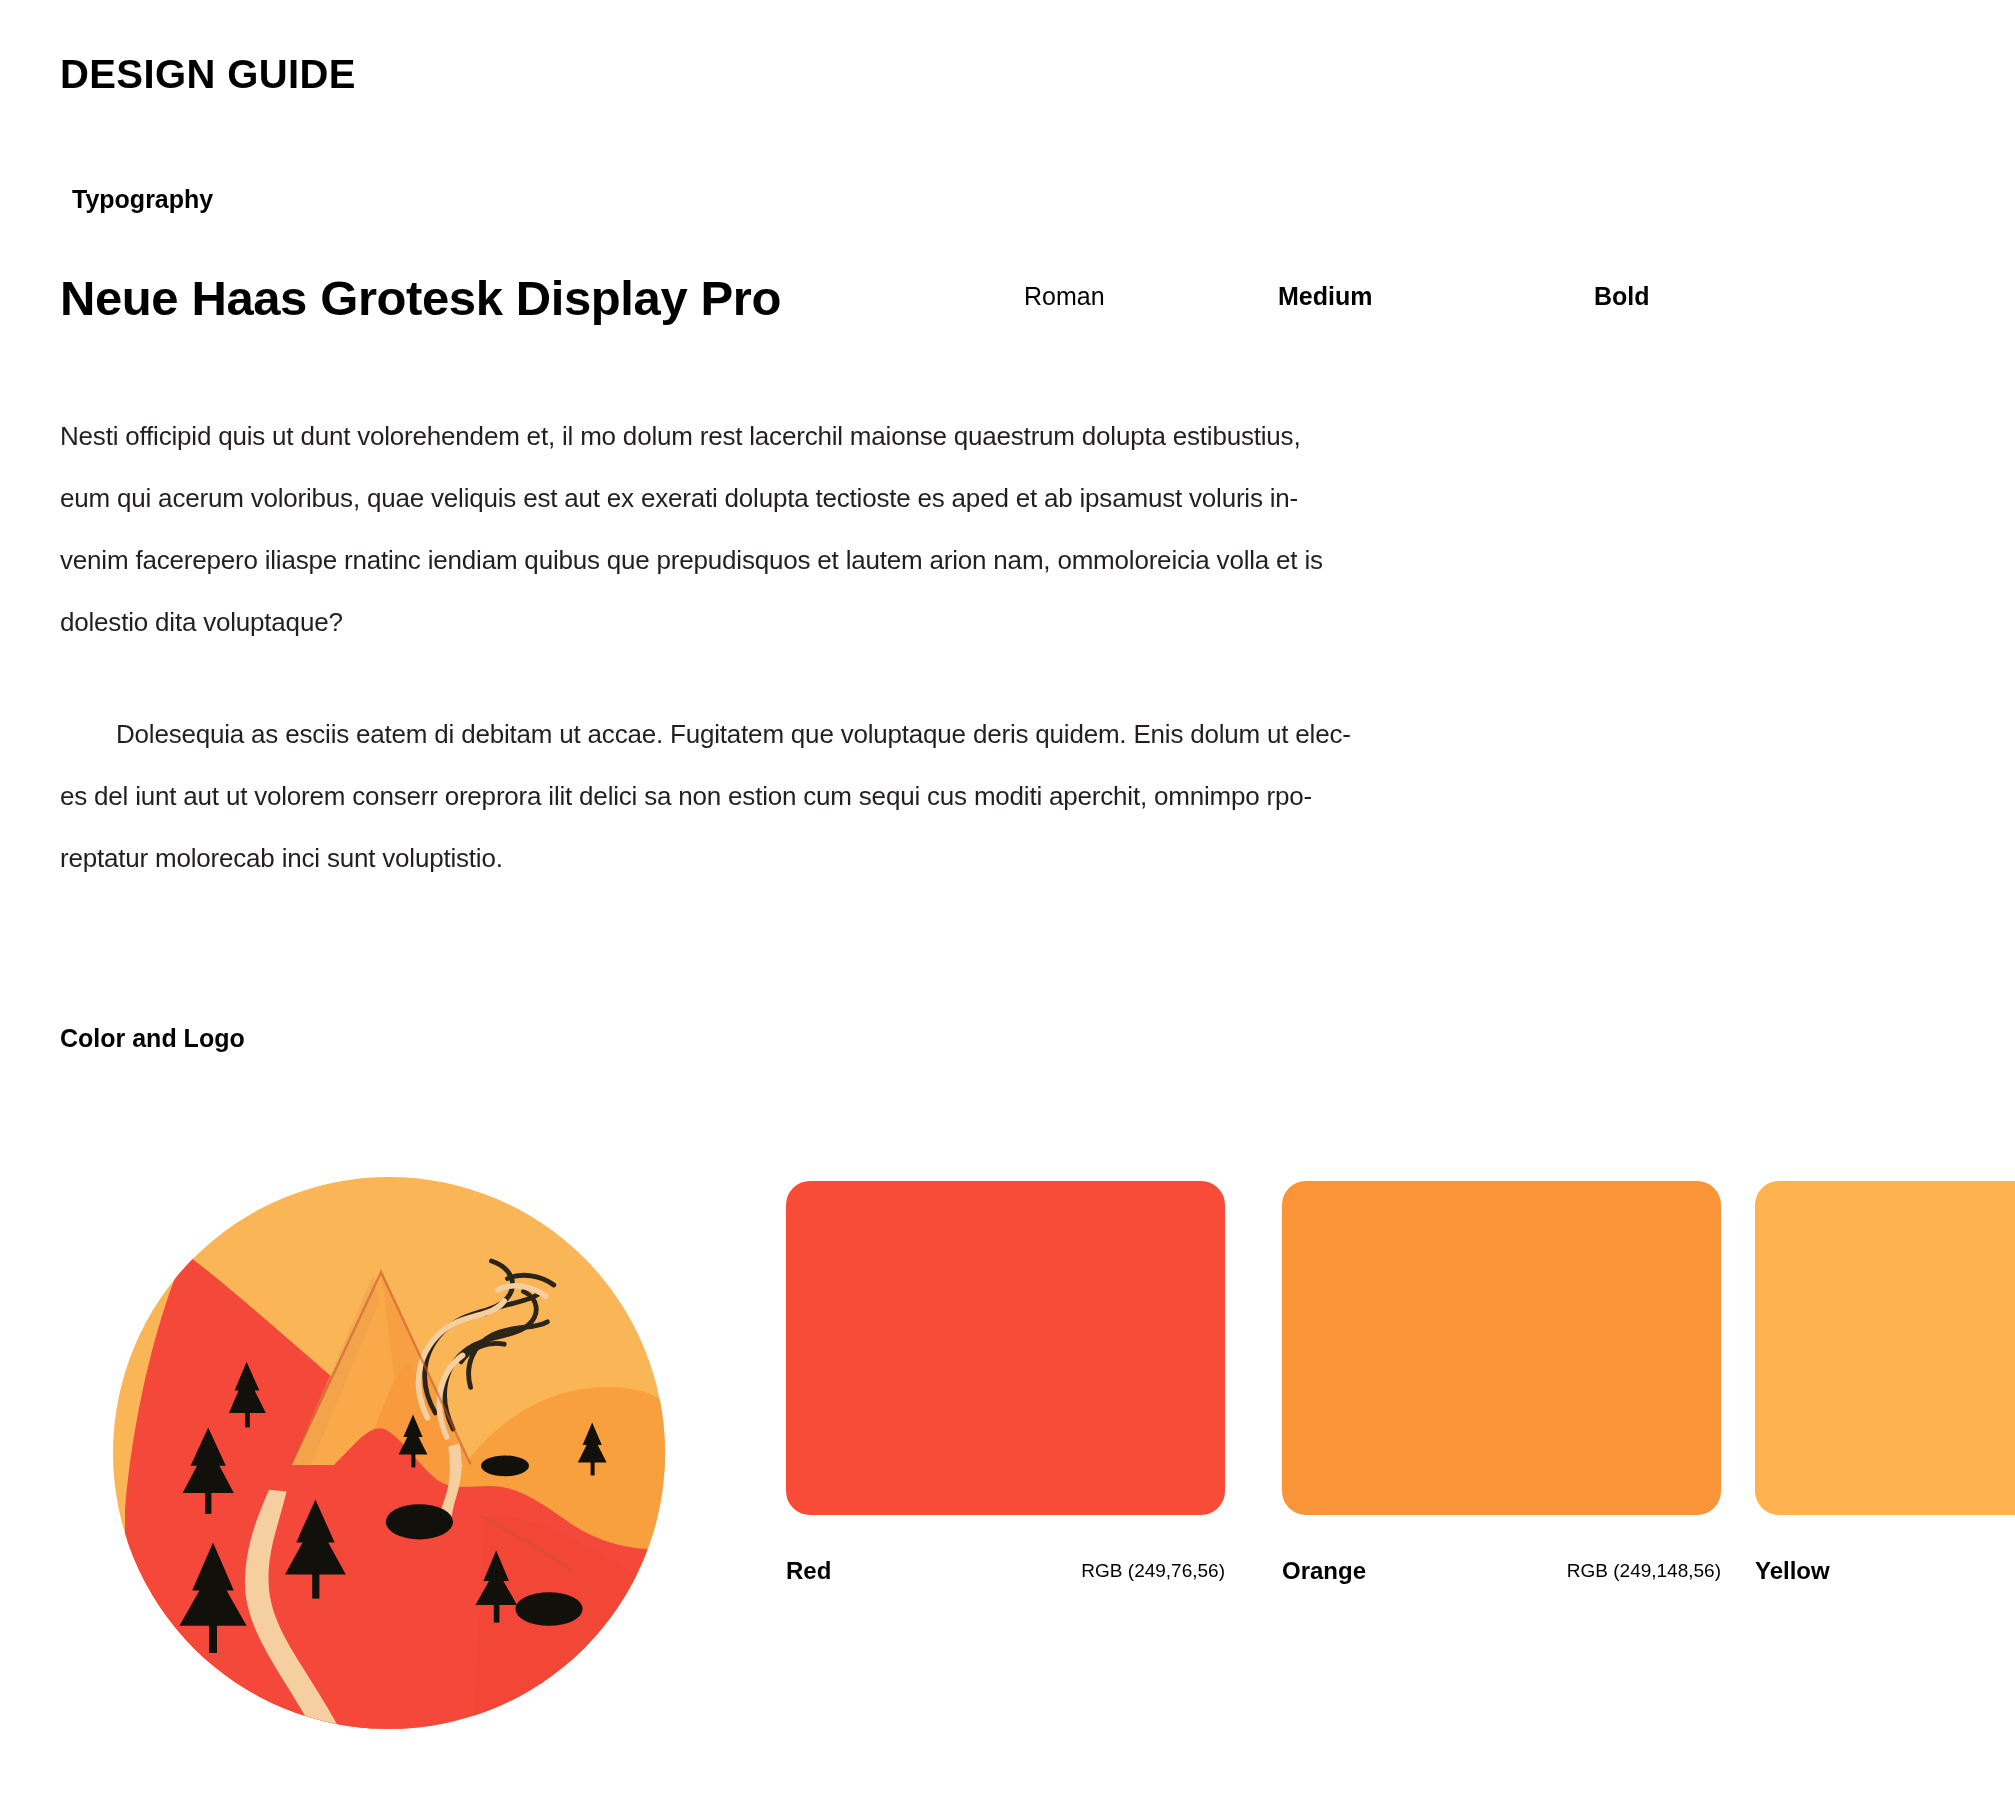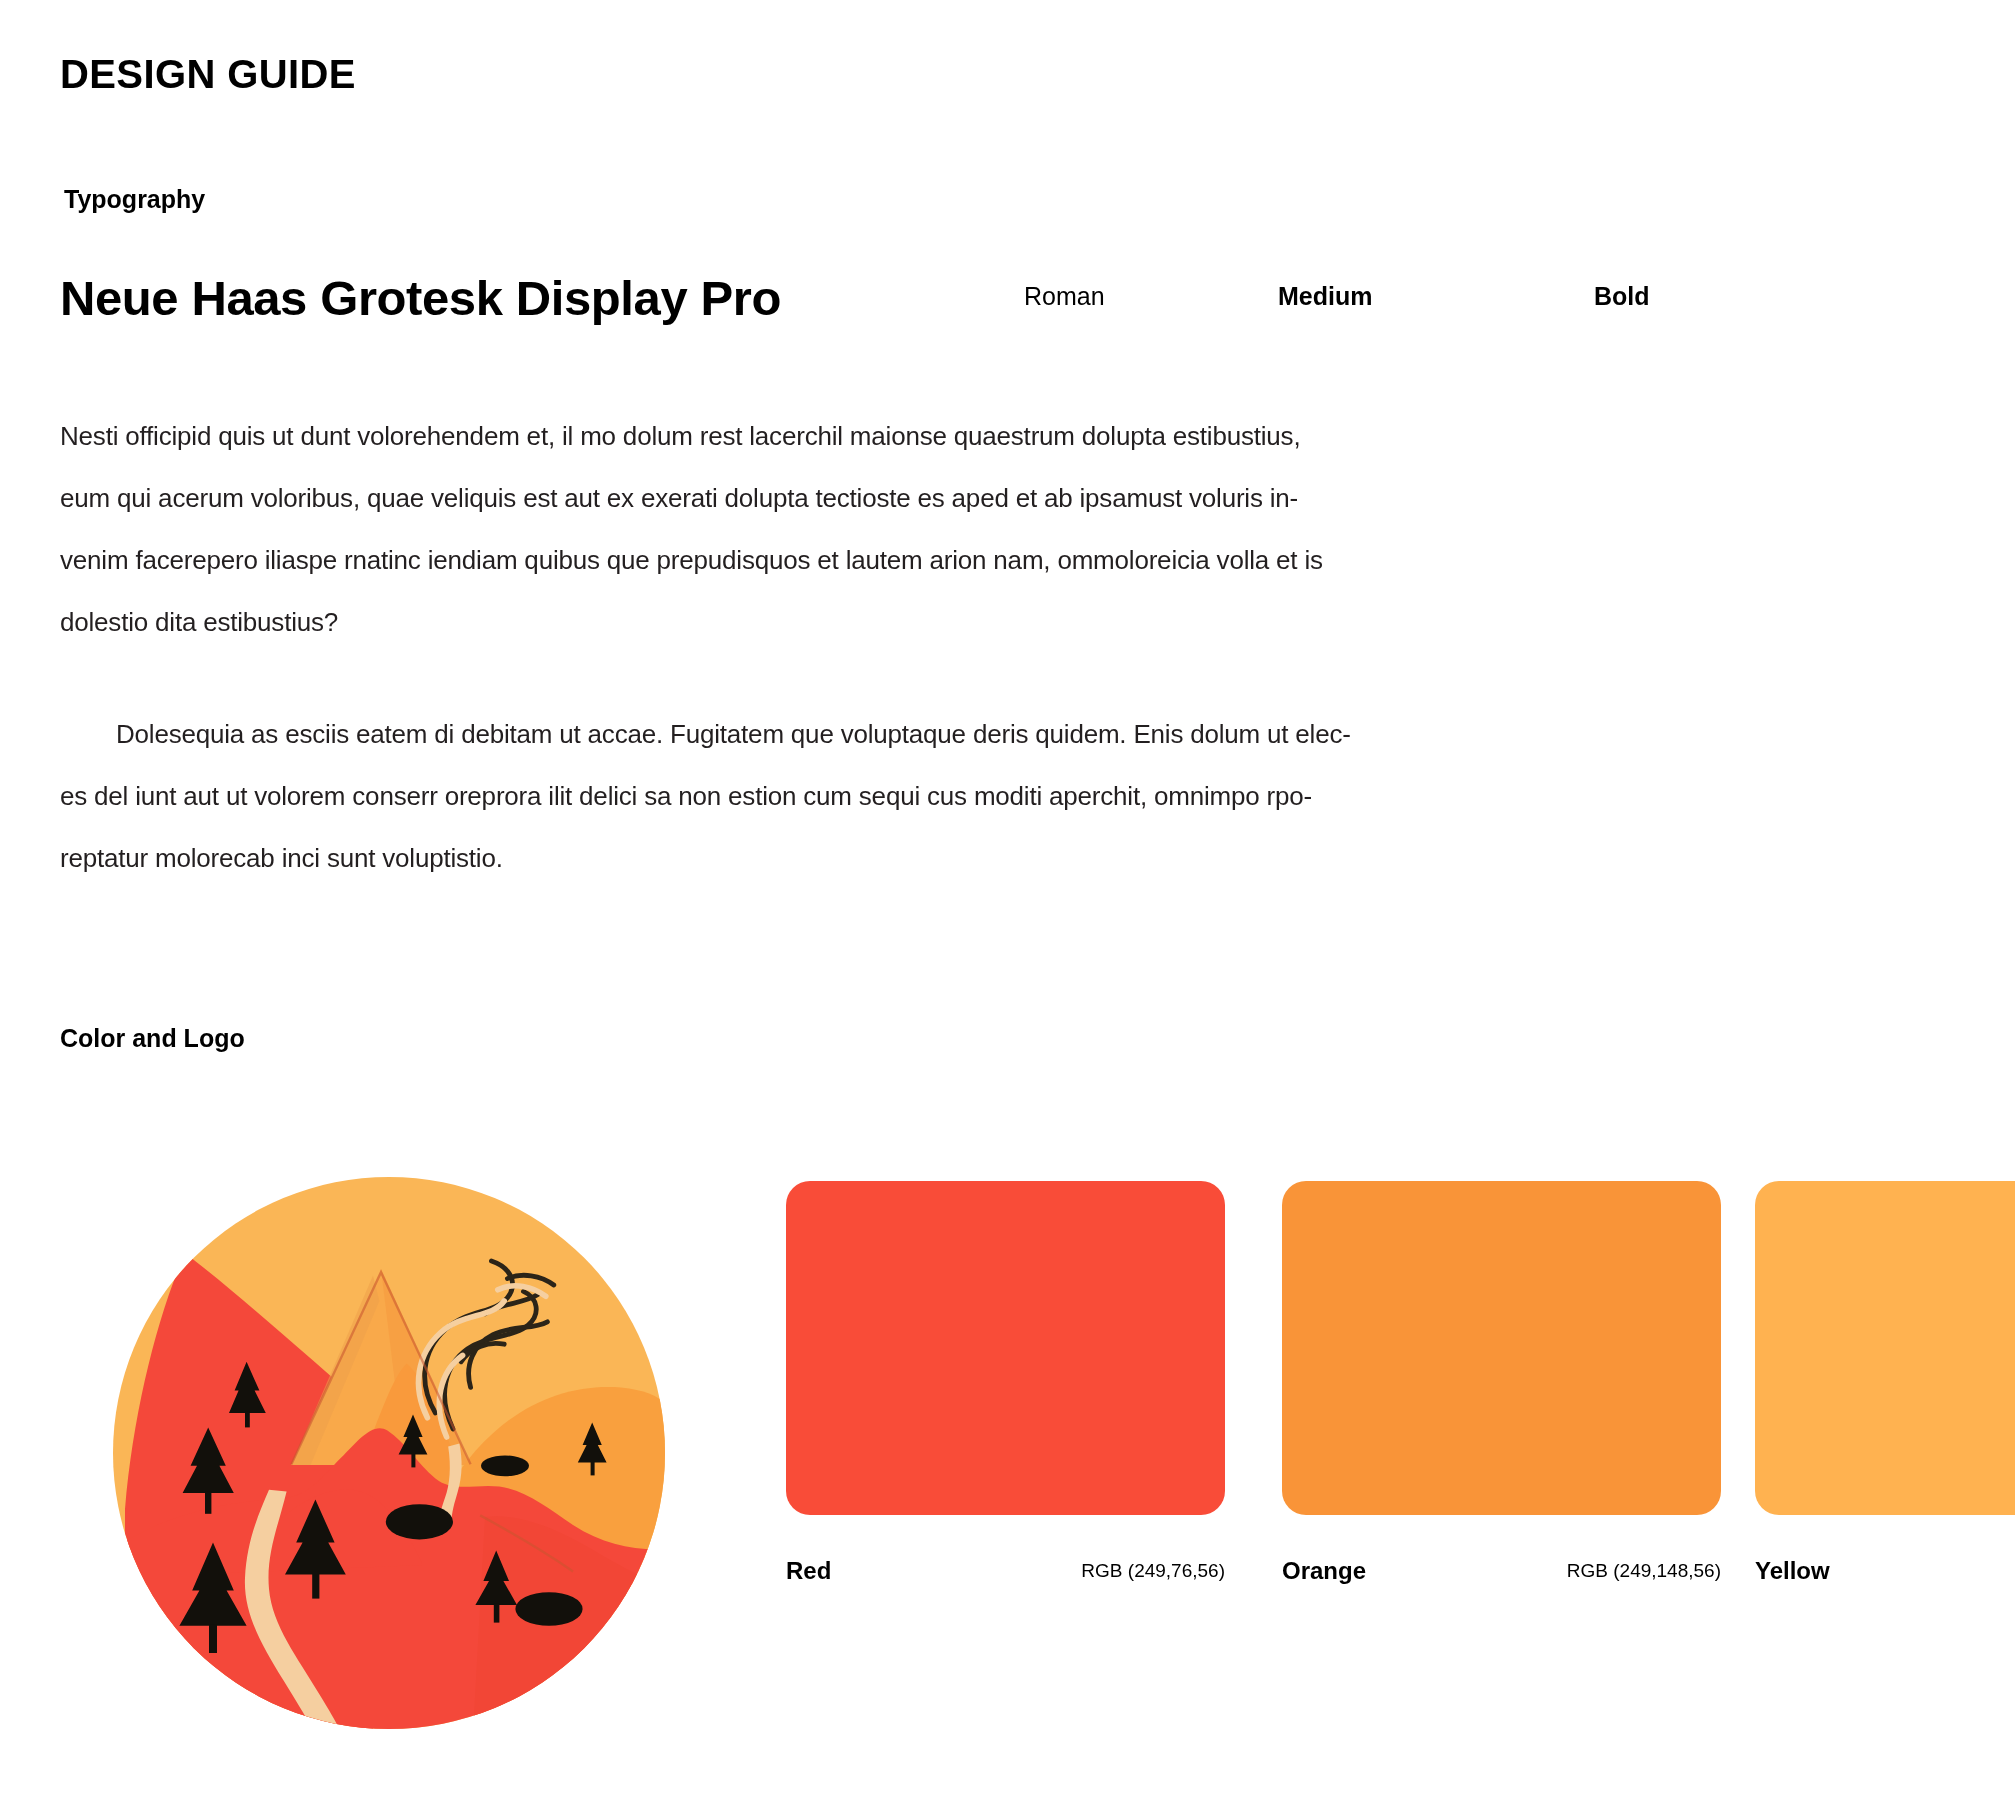--- a/index.html
+++ b/index.html
@@ -32,21 +32,21 @@
   }
 
   
   .section-label {
     position: absolute;
     font-size: 25px;
     font-weight: 700;
     color: #000000;
     letter-spacing: 0px;
   }
-  .label-typography { left: 64px; top: 185px; }
+  .label-typography { left: 72px; top: 185px; }
   .label-color      { left: 60px; top: 1024px; }
 
   .font-name {
     position: absolute;
     left: 60px;
     top: 270px;
     font-size: 49px;
     font-weight: 700;
     color: #000000;
     letter-spacing: -0.4px;
@@ -157,21 +157,21 @@
   <div class="weights">
     <span class="weight-item weight-roman">Roman</span>
     <span class="weight-item weight-medium">Medium</span>
     <span class="weight-item weight-bold">Bold</span>
   </div>
 
   <div class="body-copy para-1">
     <span class="line">Nesti officipid quis ut dunt volorehendem et, il mo dolum rest lacerchil maionse quaestrum dolupta estibustius,</span>
     <span class="line">eum qui acerum voloribus, quae veliquis est aut ex exerati dolupta tectioste es aped et ab ipsamust voluris in-</span>
     <span class="line">venim facerepero iliaspe rnatinc iendiam quibus que prepudisquos et lautem arion nam, ommoloreicia volla et is</span>
-    <span class="line">dolestio dita estibustius?</span>
+    <span class="line">dolestio dita voluptaque?</span>
   </div>
 
   <div class="body-copy para-2">
     <span class="line line-first">Dolesequia as esciis eatem di debitam ut accae. Fugitatem que voluptaque deris quidem. Enis dolum ut elec-</span>
     <span class="line">es del iunt aut ut volorem conserr oreprora ilit delici sa non estion cum sequi cus moditi aperchit, omnimpo rpo-</span>
     <span class="line">reptatur molorecab inci sunt voluptistio.</span>
   </div>
 
   <div class="section-label label-color">Color and Logo</div>
 

